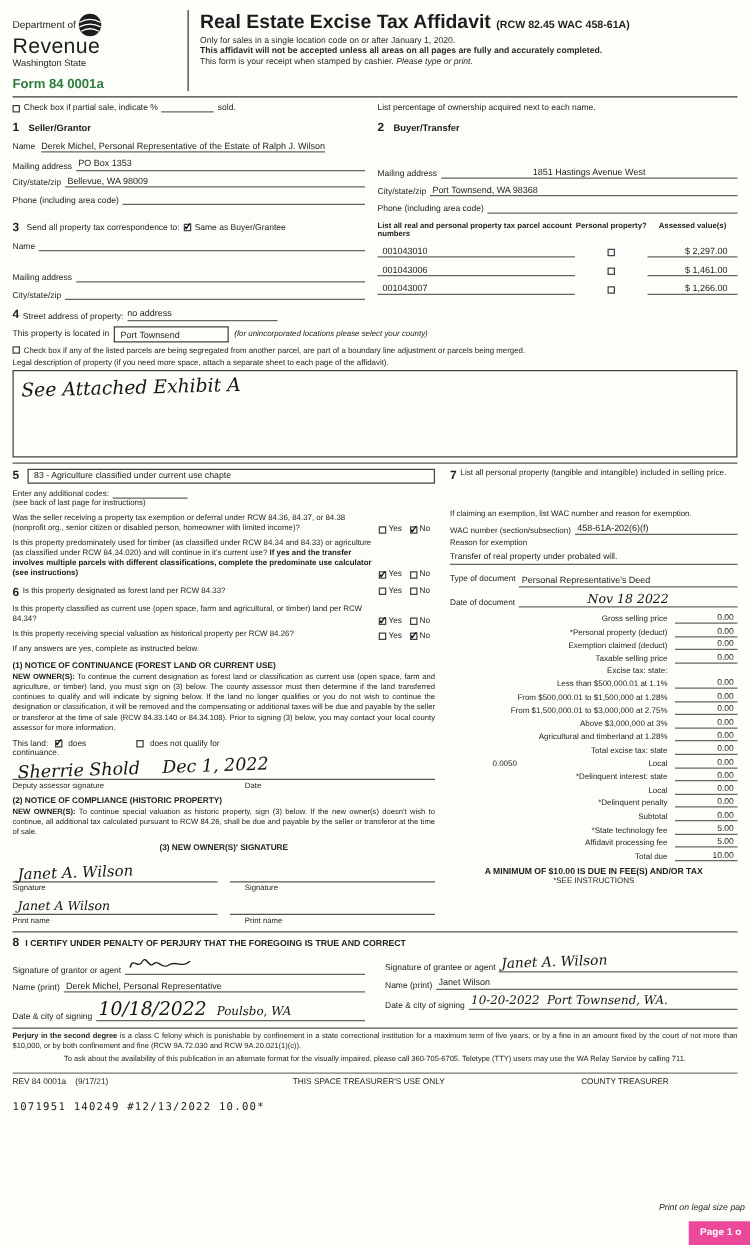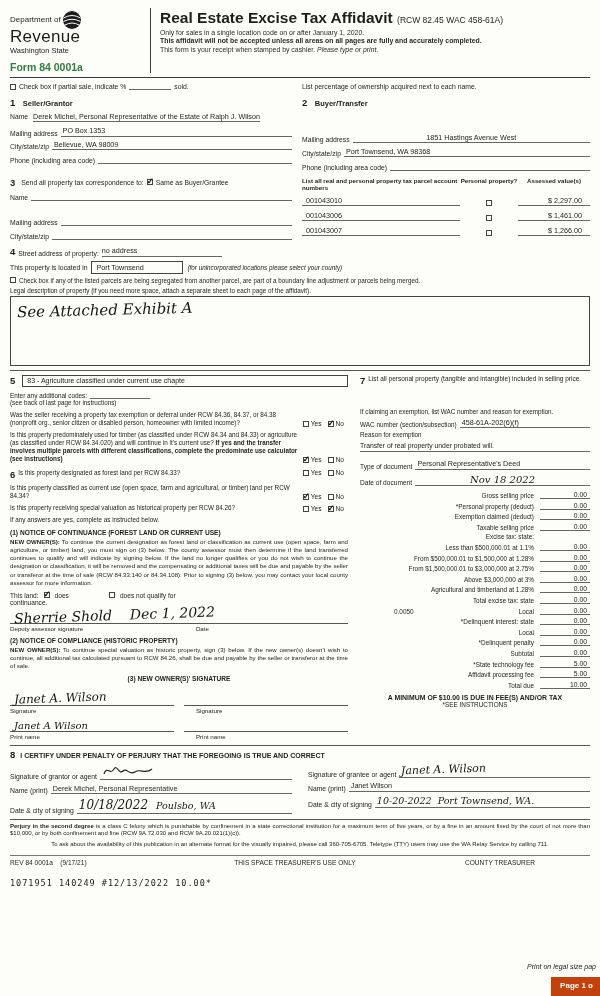--- a/index.html
+++ b/index.html
@@ -9,21 +9,21 @@
 
   
   .hdr{display:flex;gap:8px;padding-bottom:4px;border-bottom:1.5px solid #3a3a3a;}
   .agency{width:132px;flex-shrink:0;padding-top:2px;}
   .dept{font-size:8px;display:flex;align-items:center;gap:1px;}
   .agname{font-size:17px;font-weight:normal;letter-spacing:.3px;line-height:1;}
   .agstate{font-size:7.5px;margin-top:1px;}
   .formno{font-size:10.5px;font-weight:bold;color:#2f7d3f;margin-top:6px;}
   .titleblock{flex:1;border-left:1.5px solid #3a3a3a;padding-left:9px;padding-top:1px;}
   .title{font-size:15.5px;font-weight:bold;}
-  .rcw{font-size:8.5px;font-weight:normal;}
+  .rcw{font-size:8.5px;font-weight:bold;}
   .tnote{font-size:6.9px;margin-top:1.5px;color:#2a2a2a;}
   .tnote.b{font-weight:bold;}
   .it{font-style:italic;}
 
   
   .cb{display:inline-block;width:6px;height:6px;border:1px solid #444;background:#fff;
       vertical-align:-1px;position:relative;flex-shrink:0;}
   .cb.on::after{content:"✓";position:absolute;left:-1px;top:-4px;font-size:8.5px;font-weight:bold;color:#101010;}
   .hw{font-family:"DejaVu Serif",serif;font-style:italic;color:#151515;}
   .sig{font-family:"DejaVu Serif",serif;font-style:italic;color:#151515;display:inline-block;transform:rotate(-2deg);}
@@ -99,21 +99,21 @@
 
   
   .perjury{font-size:6px;line-height:1.3;margin-top:5px;border-top:1px solid #555;padding-top:3px;text-align:justify;}
   .access{font-size:6px;text-align:center;margin-top:3px;line-height:1.3;}
   .footrow{display:flex;font-size:6.6px;margin-top:6px;border-top:1px solid #777;padding-top:3px;}
   .f1{width:170px;}
   .f2{width:230px;text-align:center;}
   .f3{flex:1;text-align:center;}
   .stamp{font-family:"DejaVu Sans Mono",monospace;font-size:8.5px;letter-spacing:1px;margin-top:12px;color:#222;}
   .printnote{position:absolute;right:4px;bottom:26px;font-size:7px;font-style:italic;}
-  .pagebadge{position:absolute;right:0;bottom:0;background:#c2410c;color:#fff;font-size:8px;
+  .pagebadge{position:absolute;right:0;bottom:0;background:#ec4899;color:#fff;font-size:8px;
              padding:4px 7px 6px 9px;font-weight:bold;}
 </style>
 </head>
 <body>
 
 <div class="page">
 
   <div class="hdr">
     <div class="agency">
       <div class="dept">
@@ -394,21 +394,21 @@
       </div>
 
       <div class="tiny" style="margin-top:22px;">If claiming an exemption, list WAC number and reason for exemption.</div>
       <div style="font-size:6.4px;margin-top:3px;display:flex;align-items:flex-end;">
         <span class="lbl">WAC number (section/subsection)</span>
         <span class="fill">458-61A-202(6)(f)</span>
       </div>
       <div class="tiny" style="margin-top:3px;">Reason for exemption</div>
       <div style="font-size:6.8px;margin-top:3px;border-bottom:1px solid #666;padding-bottom:2px;">Transfer of real property under probated will.</div>
 
-      <div style="font-size:6.6px;margin-top:8px;display:flex;align-items:flex-end;">
+      <div style="font-size:6.6px;margin-top:8px;display:flex;align-items:flex-start;">
         <span class="lbl">Type of document</span>
         <span class="fill">Personal Representative's Deed</span>
       </div>
       <div style="font-size:6.6px;margin-top:4px;display:flex;align-items:flex-end;">
         <span class="lbl">Date of document</span>
         <span class="fill hw" style="font-size:10px;text-align:center;">Nov 18 2022</span>
       </div>
 
       <div style="margin-top:5px;">
         <div class="trow">
@@ -510,21 +510,21 @@
             </svg>
           </span>
         </div>
         <div class="fr">
           <span class="lbl">Name (print)</span>
           <span class="fill">Derek Michel, Personal Representative</span>
         </div>
         <div class="fr">
           <span class="lbl">Date &amp; city of signing</span>
           <span class="fill">
-            <span class="hw" style="font-size:12px;">10/18/2022</span>
+            <span class="hw" style="font-size:15px;">10/18/2022</span>
             &nbsp;&nbsp;
             <span class="hw" style="font-size:9.5px;">Poulsbo, WA</span>
           </span>
         </div>
       </div>
       <div class="s8col">
         <div class="fr">
           <span class="lbl">Signature of grantee or agent</span>
           <span class="fill">
             <span class="sig" style="font-size:11px;">Janet A. Wilson</span>

